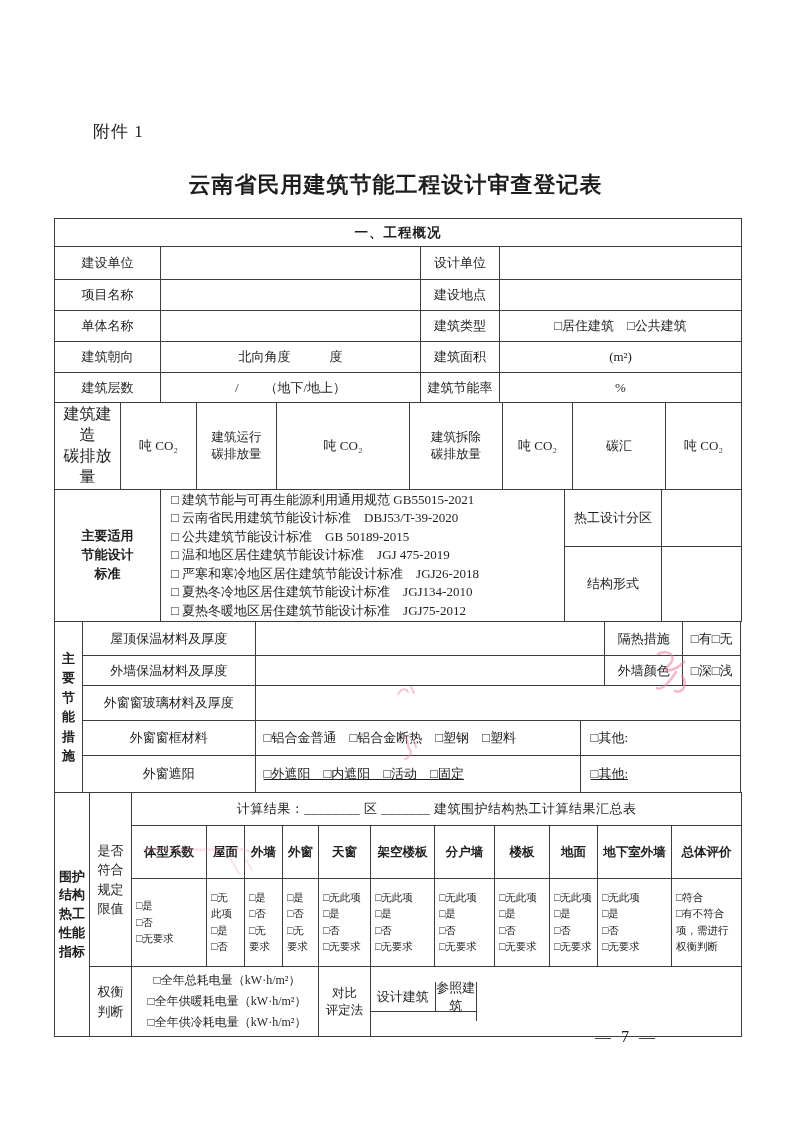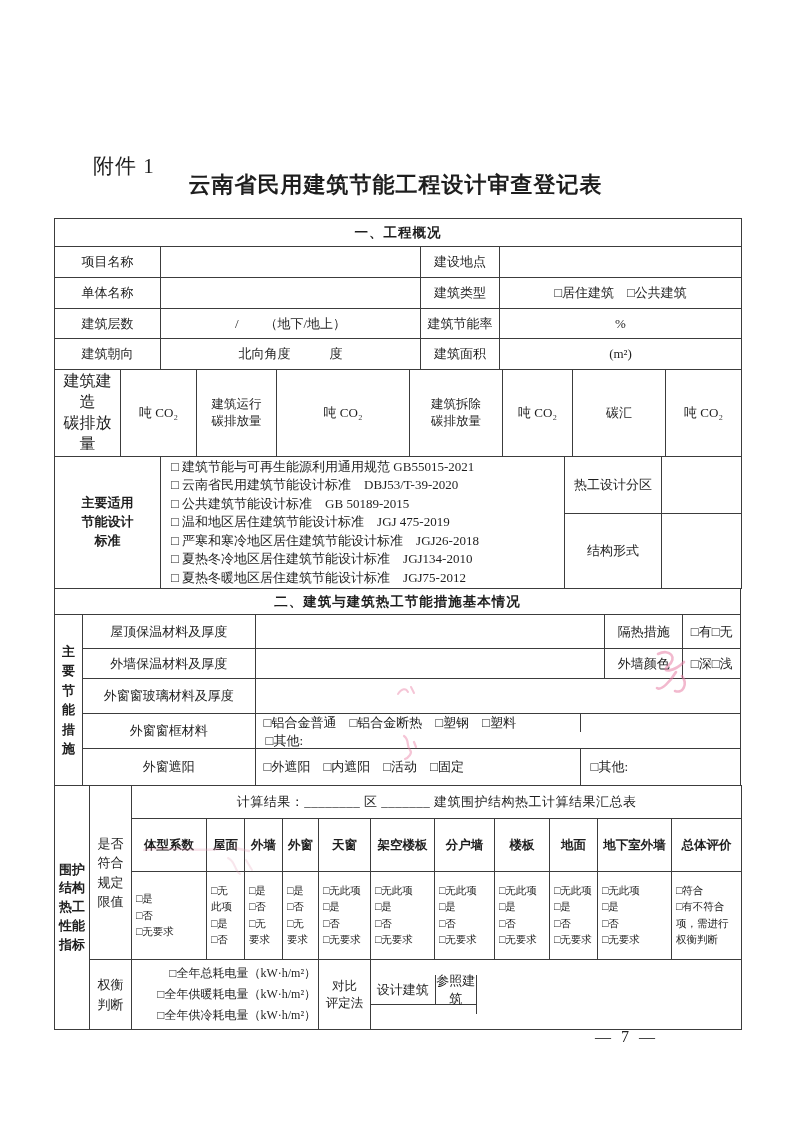--- a/index.html
+++ b/index.html
@@ -1,44 +1,44 @@
 <!DOCTYPE html>
 <html><head>
 <meta charset="utf-8">
 <style>
   html,body{margin:0;padding:0;}
   body{
     width:791px;height:1121px;position:relative;background:#ffffff;
     font-family:"Liberation Serif","DejaVu Serif",serif;color:#1e1e1e;
     -webkit-font-smoothing:antialiased;overflow:hidden;
   }
-  .attachment{position:absolute;left:93px;top:152px;font-size:21px;letter-spacing:1px;}
+  .attachment{position:absolute;left:93px;top:120px;font-size:17px;letter-spacing:1px;}
   .doc-title{position:absolute;left:0;top:170px;width:791px;text-align:center;
     font-size:22px;font-weight:bold;letter-spacing:1px;}
   .form{position:absolute;left:54px;top:218px;width:687px;}
   table{border-collapse:collapse;table-layout:fixed;width:687px;}
   table + table{margin-top:-1px;}
   td{border:1px solid #3c3c3c;font-size:13px;text-align:center;vertical-align:middle;
      padding:1px 2px;overflow:hidden;}
   .sec-head{font-weight:bold;font-size:13.5px;letter-spacing:1px;}
   .pre{white-space:pre-line;}
   .vlabel{white-space:pre-line;font-weight:bold;line-height:1.45;}
   .vlabel2{white-space:pre-line;line-height:1.5;}
   .stdlist{text-align:left;padding-left:10px;font-size:13px;line-height:1.42;}
   .stdlist div{white-space:nowrap;}
   .p0{padding:0;}
   .split{display:flex;align-items:stretch;}
   .split-l{width:325px;border-right:1px solid #3c3c3c;display:flex;align-items:center;
     padding-left:8px;box-sizing:border-box;}
   .split-r{flex:1;display:flex;align-items:center;padding-left:10px;}
-  .h35{height:34px;flex-direction:column;} .h37{height:36px;}
+  .h35{height:34px;} .h37{height:36px;text-decoration:underline;}
   .chk{font-size:10.5px;line-height:1.55;text-align:left;padding-left:4px;white-space:pre-line;}
   .colhead{font-size:12.5px;font-weight:bold;padding:2px 1px;}
   .calcline{font-size:13px;letter-spacing:.5px;}
-  .tradeoff-list{font-size:12px;line-height:1.75;text-align:right;padding-left:6px;white-space:pre-line;}
+  .tradeoff-list{font-size:12px;line-height:1.75;text-align:center;padding-left:6px;white-space:pre-line;}
   .dr-wrap{display:flex;height:100%;}
   .dr-row{display:flex;}
   .dr-head{height:29px;border-bottom:1px solid #3c3c3c;}
   .dr-body{height:39px;}
   .dr-cell{display:flex;align-items:center;justify-content:center;font-size:13px;}
   .dr-c1{width:61.5%;border-right:1px solid #3c3c3c;box-sizing:border-box;}
   .dr-c2{flex:1;}
   .footer{position:absolute;left:595px;top:1028px;font-size:16px;letter-spacing:3px;}
   .mark{position:absolute;pointer-events:none;}
 </style>
@@ -54,43 +54,49 @@
     <colgroup>
         <col style="width:106px">
         <col style="width:260px">
         <col style="width:79px">
         <col style="width:242px">
       </colgroup>
     <tbody>
         <tr style="height:28px">
       <td colspan="4" class="sec-head">一、工程概况</td>
     </tr>
+    <tr style="height:33px">
+      <td>建设单位</td>
+      <td></td>
+      <td>设计单位</td>
+      <td></td>
+    </tr>
     <tr style="height:31px">
       <td>项目名称</td>
       <td></td>
       <td>建设地点</td>
       <td></td>
     </tr>
     <tr style="height:31px">
       <td>单体名称</td>
       <td></td>
       <td>建筑类型</td>
       <td>□居住建筑　□公共建筑</td>
+    </tr>
+    <tr style="height:31px">
+      <td>建筑朝向</td>
+      <td>北向角度　　　度</td>
+      <td>建筑面积</td>
+      <td>(m²)</td>
     </tr>
     <tr style="height:30px">
       <td>建筑层数</td>
       <td>/　　（地下/地上）</td>
       <td>建筑节能率</td>
       <td>%</td>
-    </tr>
-    <tr style="height:31px">
-      <td>建筑朝向</td>
-      <td>北向角度　　　度</td>
-      <td>建筑面积</td>
-      <td>(m²)</td>
     </tr>
   </tbody>
     </table>
 
   <table>
     <colgroup>
         <col style="width:66px">
         <col style="width:76px">
         <col style="width:80px">
         <col style="width:133px">
@@ -140,27 +146,20 @@
       <td>热工设计分区</td>
       <td></td>
     </tr>
     <tr style="height:74px">
       <td>结构形式</td>
       <td></td>
     </tr>
   </tbody>
     </table>
 
-  <table>
-    <tbody>
-        <tr style="height:26px">
-      <td class="sec-head">二、建筑与建筑热工节能措施基本情况</td>
-    </tr>
-  </tbody>
-    </table>
 
   <table>
     <colgroup>
         <col style="width:27px">
         <col style="width:168px">
         <col style="width:340px">
         <col style="width:76px">
         <col style="width:56px">
       </colgroup>
     <tbody>

